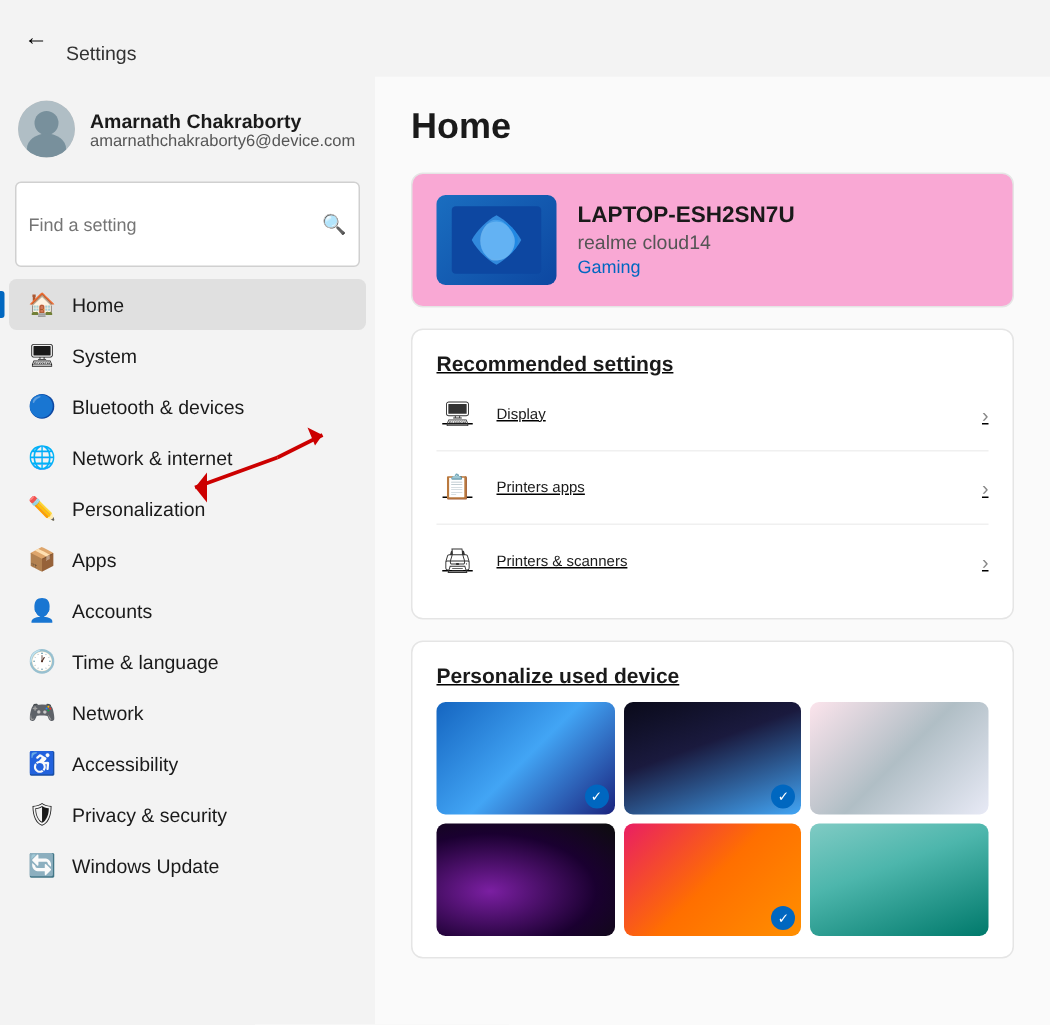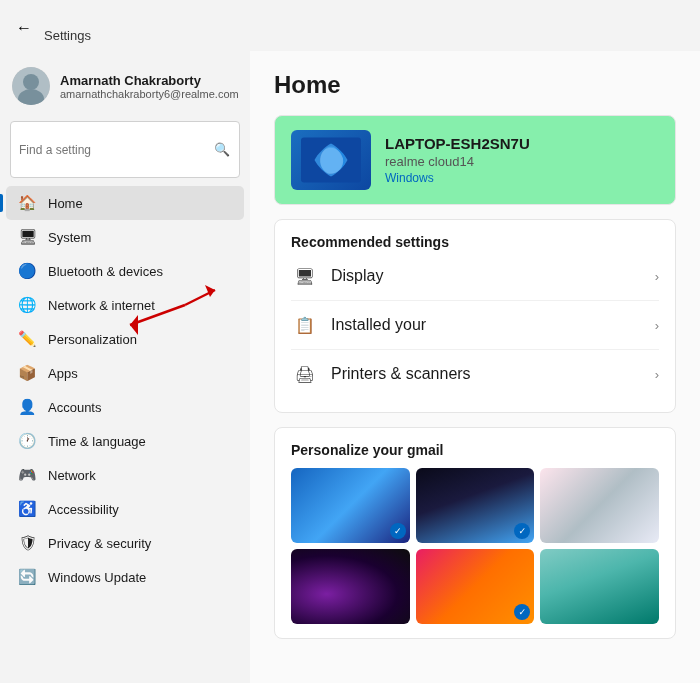--- a/index.html
+++ b/index.html
@@ -112,21 +112,21 @@
       overflow-y: auto;
       padding: 20px 24px;
     }
     .page-title {
       font-size: 24px;
       font-weight: 600;
       color: #1a1a1a;
       margin-bottom: 16px;
     }
     .device-card {
-      background: #86efac;
+      background: #f9a8d4;
       border-radius: 8px;
       padding: 14px 16px;
       display: flex;
       align-items: center;
       gap: 14px;
       margin-bottom: 14px;
       border: 1px solid #e5e5e5;
     }
     .device-thumbnail {
       width: 80px; height: 60px;
@@ -140,20 +140,21 @@
     .device-info { display: flex; flex-direction: column; gap: 2px; }
     .device-name { font-size: 15px; font-weight: 600; color: #1a1a1a; }
     .device-model { font-size: 13px; color: #555; }
     .device-rename { font-size: 12px; color: #0067c0; cursor: pointer; }
     .section-card {
       background: white;
       border-radius: 8px;
       padding: 14px 16px;
       margin-bottom: 14px;
       border: 1px solid #e5e5e5;
+      text-decoration: underline;
     }
     .section-title { font-size: 14px; font-weight: 600; color: #1a1a1a; margin-bottom: 2px; }
     .section-subtitle { font-size: 11.5px; color: #666; margin-bottom: 10px; }
     .settings-row {
       display: flex;
       align-items: center;
       justify-content: space-between;
       padding: 10px 0;
       border-bottom: 1px solid #f0f0f0;
       cursor: pointer;
@@ -162,21 +163,21 @@
     .settings-row-left {
       display: flex;
       align-items: center;
       gap: 12px;
     }
     .settings-row-icon {
       width: 28px; height: 28px;
       display: flex; align-items: center; justify-content: center;
       font-size: 16px; color: #333;
     }
-    .settings-row-label { font-size: 16px; color: #1a1a1a; }
+    .settings-row-label { font-size: 10px; color: #1a1a1a; }
     .chevron { font-size: 13px; color: #888; }
     .personalize-section { }
     .wallpaper-grid {
       display: grid;
       grid-template-columns: repeat(3, 1fr);
       gap: 6px;
       margin-top: 10px;
     }
     .wallpaper-item {
       height: 75px;
@@ -224,21 +225,21 @@
     <div class="user-profile">
       <div class="avatar">
         <svg viewBox="0 0 38 38" width="38" height="38">
           <circle cx="19" cy="19" r="19" fill="#b0bec5"></circle>
           <circle cx="19" cy="15" r="8" fill="#78909c"></circle>
           <ellipse cx="19" cy="32" rx="13" ry="10" fill="#78909c"></ellipse>
         </svg>
       </div>
       <div class="user-info">
         <span class="user-name">Amarnath Chakraborty</span>
-        <span class="user-email">amarnathchakraborty6@realme.com</span>
+        <span class="user-email">amarnathchakraborty6@device.com</span>
       </div>
     </div>
 
     <div class="search-box">
       <input type="text" placeholder="Find a setting" style="">
       <span class="search-icon">🔍</span>
     </div>
 
     <div id="nav-list">
         <div class="nav-item active">
@@ -304,53 +305,53 @@
             <path d="M0,-22 C8,-18 18,-8 22,0 C18,8 8,18 0,22 C-8,18 -18,8 -22,0 C-18,-8 -8,-18 0,-22Z" fill="#42a5f5" opacity="0.7"></path>
             <path d="M0,-18 C-10,-12 -18,2 -10,14 C-2,20 12,16 18,6 C22,-4 14,-16 0,-18Z" fill="#1e88e5" opacity="0.8"></path>
             <path d="M-8,-14 C-18,-6 -16,12 -4,18 C8,20 18,10 16,-2 C12,-14 2,-20 -8,-14Z" fill="#90caf9" opacity="0.6"></path>
             <path d="M6,-16 C16,-8 18,8 8,16 C-4,22 -16,12 -14,0 C-12,-14 -4,-22 6,-16Z" fill="#64b5f6" opacity="0.5"></path>
           </g>
         </svg>
       </div>
       <div class="device-info">
         <span class="device-name">LAPTOP-ESH2SN7U</span>
         <span class="device-model">realme cloud14</span>
-        <span class="device-rename">Windows</span>
+        <span class="device-rename">Gaming</span>
       </div>
     </div>
 
     <div class="section-card">
       <div class="section-title">Recommended settings</div>
       <div id="recommended-rows">
           <div class="settings-row">
       <div class="settings-row-left">
         <span class="settings-row-icon">🖥</span>
         <span class="settings-row-label">Display</span>
       </div>
       <span class="chevron">›</span>
     </div>
           <div class="settings-row">
       <div class="settings-row-left">
         <span class="settings-row-icon">📋</span>
-        <span class="settings-row-label">Installed your</span>
+        <span class="settings-row-label">Printers apps</span>
       </div>
       <span class="chevron">›</span>
     </div>
           <div class="settings-row">
       <div class="settings-row-left">
         <span class="settings-row-icon">🖨</span>
         <span class="settings-row-label">Printers &amp; scanners</span>
       </div>
       <span class="chevron">›</span>
     </div>
         </div>
     </div>
 
     <div class="section-card personalize-section">
-      <div class="section-title">Personalize your gmail</div>
+      <div class="section-title">Personalize used device</div>
       <div class="wallpaper-grid" id="wallpaper-grid">
           <div class="wallpaper-item wp1">
             <div class="check-badge">✓</div>
           </div>
           <div class="wallpaper-item wp2">
             <div class="check-badge">✓</div>
           </div>
           <div class="wallpaper-item wp3"></div>
           <div class="wallpaper-item wp4"></div>
           <div class="wallpaper-item wp5">

